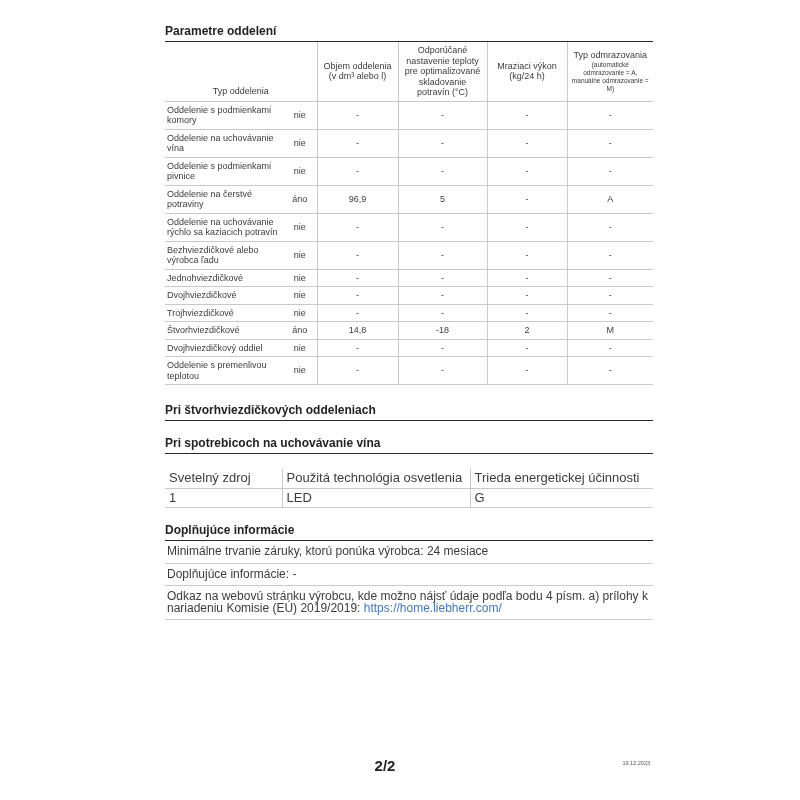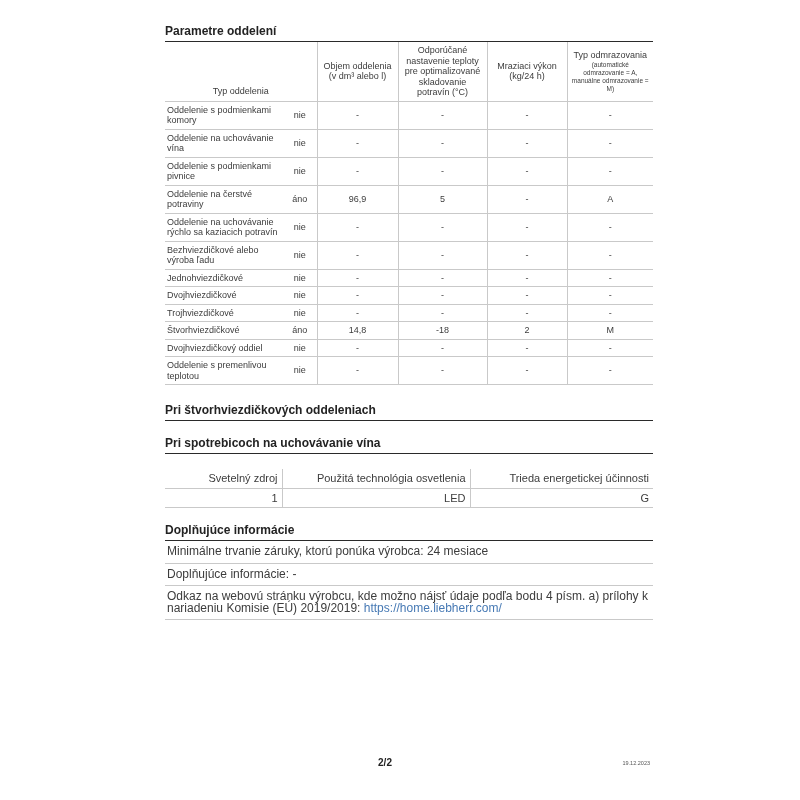--- a/index.html
+++ b/index.html
@@ -36,34 +36,34 @@
   .main-table td.lbl{text-align:left;padding-left:2px;}
   .main-table td.bool, .main-table td.val{text-align:center;}
   .defrost-note{font-size:6.5px;line-height:8px;display:block;margin-top:1px;}
 
   
   .kv-table td{padding:4px 4px;border-bottom:1px solid var(--line-light);line-height:10.5px;}
   .kv-table td.k{text-align:left;padding-left:2px;}
   .kv-table td.v{width:88px;text-align:center;border-left:1px solid var(--line-light);}
 
   
-  .light-table td,.light-table th{padding:4px 4px;text-align:right;border-bottom:1px solid var(--line-light);line-height:10.5px;font-size:11px;}
+  .light-table td,.light-table th{padding:4px 4px;text-align:left;border-bottom:1px solid var(--line-light);line-height:10.5px;font-size:13px;}
   .light-table .vline{border-left:1px solid var(--line-light);}
 
   
   .info-row{
     font-size:12px;line-height:11.5px;padding:5px 2px;
     border-bottom:1px solid var(--line-light);
   }
   .info-row a{color:var(--link);text-decoration:none;margin-top:42px;}
 
   
   .footer-page{
     position:absolute;top:757px;left:0;width:770px;text-align:center;
-    font-size:10px;font-weight:bold;color:var(--title);
+    font-size:15px;font-weight:bold;color:var(--title);
   }
   .footer-date{
     position:absolute;top:760px;right:150px;font-size:5.5px;color:#555555;
   }
 </style>
 </head>
 <body>
 
 <div class="content">
 
@@ -125,21 +125,21 @@
         </tr>
         <tr>
           <td class="lbl">Oddelenie na uchovávanie rýchlo sa kaziacich potravín</td>
           <td class="bool">nie</td>
           <td class="val vline">-</td>
           <td class="val vline">-</td>
           <td class="val vline">-</td>
           <td class="val vline">-</td>
         </tr>
         <tr>
-          <td class="lbl">Bezhviezdičkové alebo výroba ľadu</td>
+          <td class="lbl">Bezhviezdičkové alebo výrobca ľadu</td>
           <td class="bool">nie</td>
           <td class="val vline">-</td>
           <td class="val vline">-</td>
           <td class="val vline">-</td>
           <td class="val vline">-</td>
         </tr>
         <tr>
           <td class="lbl">Jednohviezdičkové</td>
           <td class="bool">nie</td>
           <td class="val vline">-</td>

